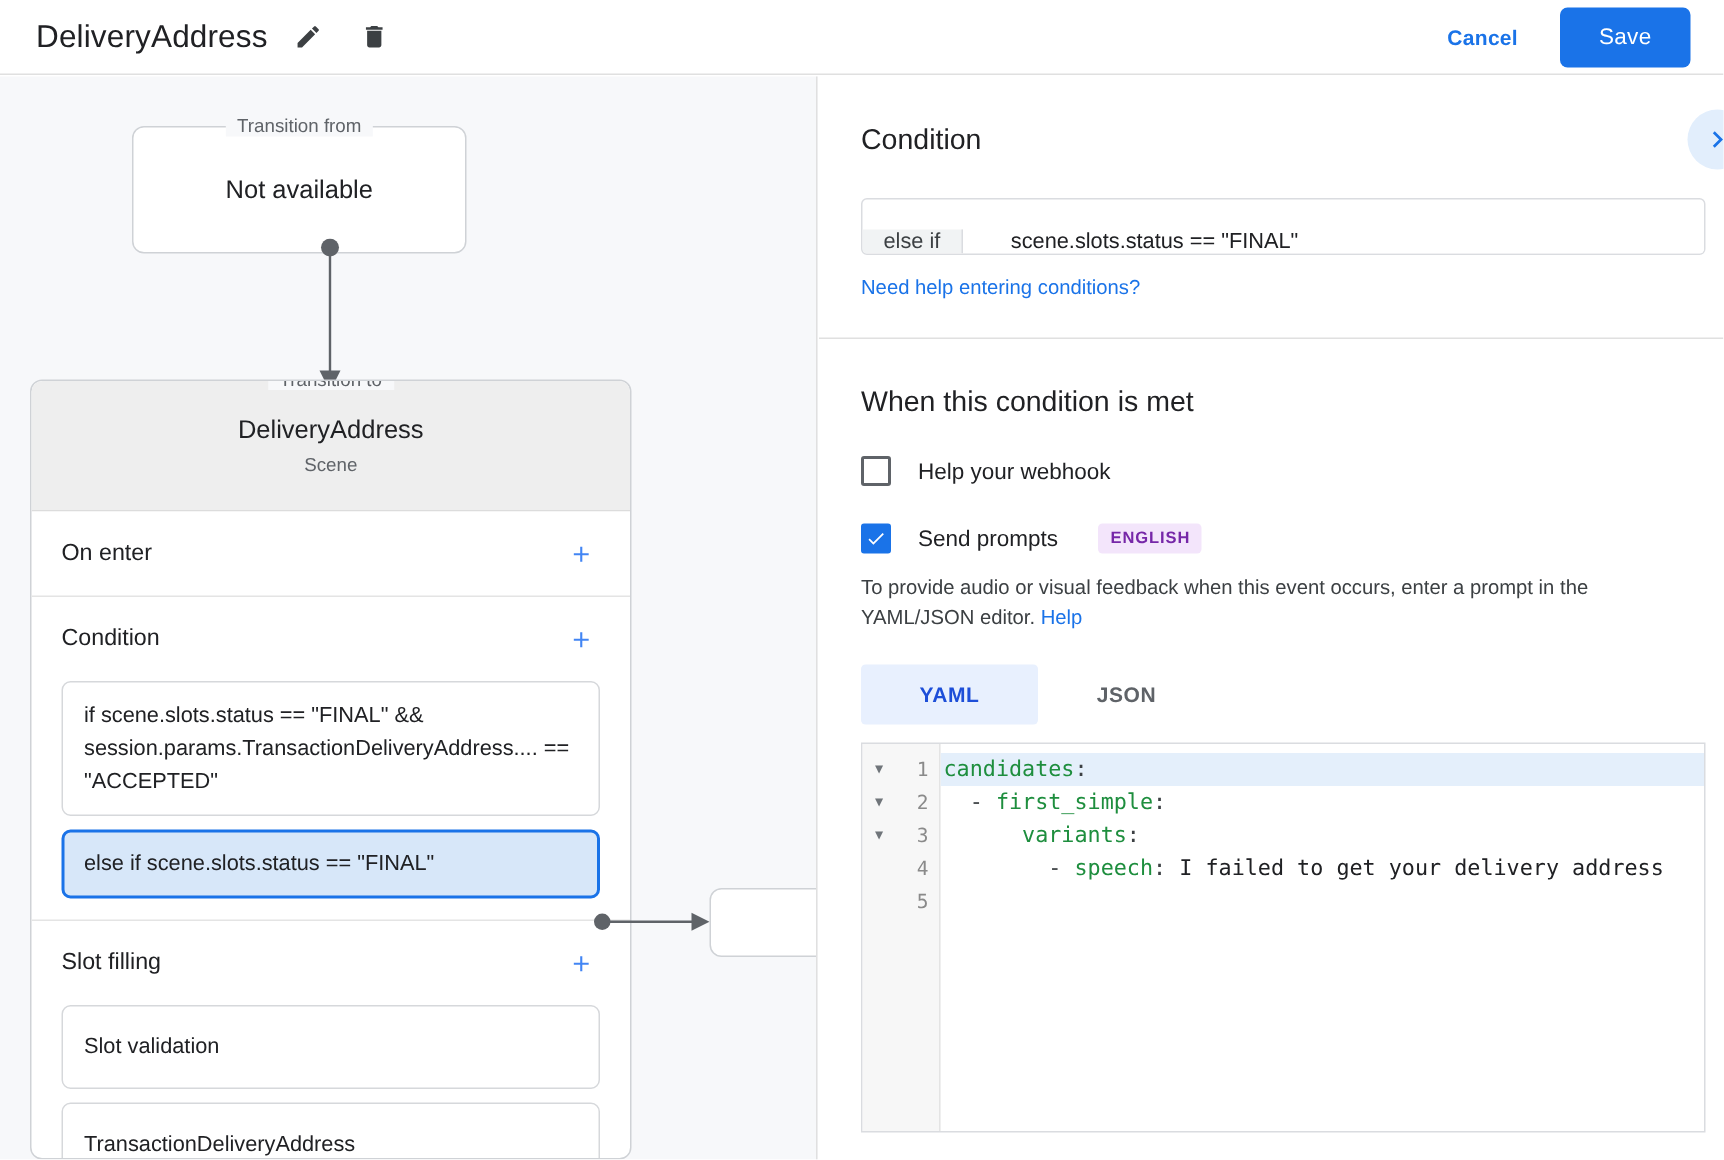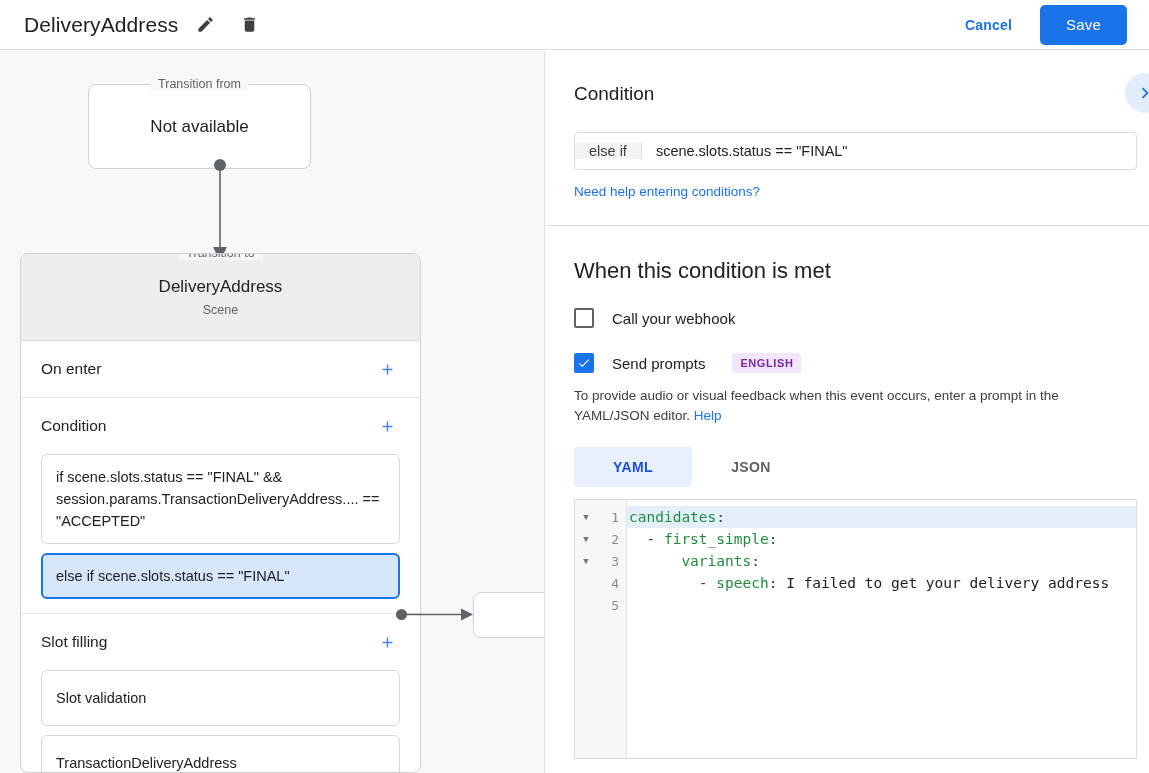--- a/index.html
+++ b/index.html
@@ -124,23 +124,23 @@
   
   .right-pane {
     position: absolute; left: 546px; top: 51px; width: 603px; height: 722px;
     background: #ffffff; overflow: hidden;
   }
   .rp-block { padding: 0 28px; }
   .rp-sep { height: 1px; background: #e0e0e0; }
 
   .cond-title { font-size: 19px; color: #202124; padding-top: 32px; }
   .cond-row {
-    margin-top: 27px; display: flex; align-items: center;
+    margin-top: 27px; display: flex; align-items: flex-end;
     border: 1px solid #dadce0; border-radius: 4px; overflow: hidden;
-    height: 38px; width: 563px;
+    height: 38px; width: 563px; gap: 18px;
   }
   .cond-prefix {
     background: #f1f3f4; border-right: 1px solid #dadce0;
     display: flex; align-items: center; padding: 0 14px;
     font-size: 14.5px; color: #3c4043; white-space: nowrap;
   }
   .cond-input {
     flex: 1; border: none; outline: none; padding: 0 14px;
     font-size: 14.5px; color: #202124; font-family: inherit; background: #fff;
   }
@@ -149,21 +149,21 @@
     font-size: 13.5px; color: #1a73e8; text-decoration: none; cursor: pointer;
   }
 
   .chev-btn {
     position: absolute; left: 1125px; top: 73px;
     width: 40px; height: 40px; border-radius: 50%;
     background: #e2eefc; display: flex; align-items: center; justify-content: center;
     cursor: pointer; z-index: 5;
   }
 
-  .met-title { font-size: 22px; color: #202124; padding-top: 32px; }
+  .met-title { font-size: 19px; color: #202124; padding-top: 32px; }
   .cb-row { display: flex; align-items: center; margin-top: 24px; }
   .cbox {
     width: 20px; height: 20px; border: 2px solid #5f6368; border-radius: 2px;
     background: #ffffff; cursor: pointer; flex: none;
   }
   .cbox.checked {
     background: #1a73e8; border-color: #1a73e8;
     display: flex; align-items: center; justify-content: center;
   }
   .cb-label { margin-left: 18px; font-size: 15px; font-weight: 500; color: #202124; }
@@ -321,21 +321,21 @@
       <a class="help-link">Need help entering conditions?</a>
     </div>
 
     <div class="rp-sep"></div>
 
     <div class="rp-block">
       <div class="met-title">When this condition is met</div>
 
       <div class="cb-row">
         <span class="cbox"></span>
-        <span class="cb-label">Call your webhook</span>
+        <span class="cb-label">Help your webhook</span>
       </div>
 
       <div class="cb-row" style="margin-top:25px;">
         <span class="cbox checked">
           <svg width="14" height="14" viewBox="0 0 24 24" fill="#ffffff" aria-hidden="true">
             <path d="M9 16.2 4.8 12l-1.4 1.4L9 19 21 7l-1.4-1.4z"></path>
           </svg>
         </span>
         <span class="cb-label">Send prompts</span>
         <span class="lang-badge">ENGLISH</span>

